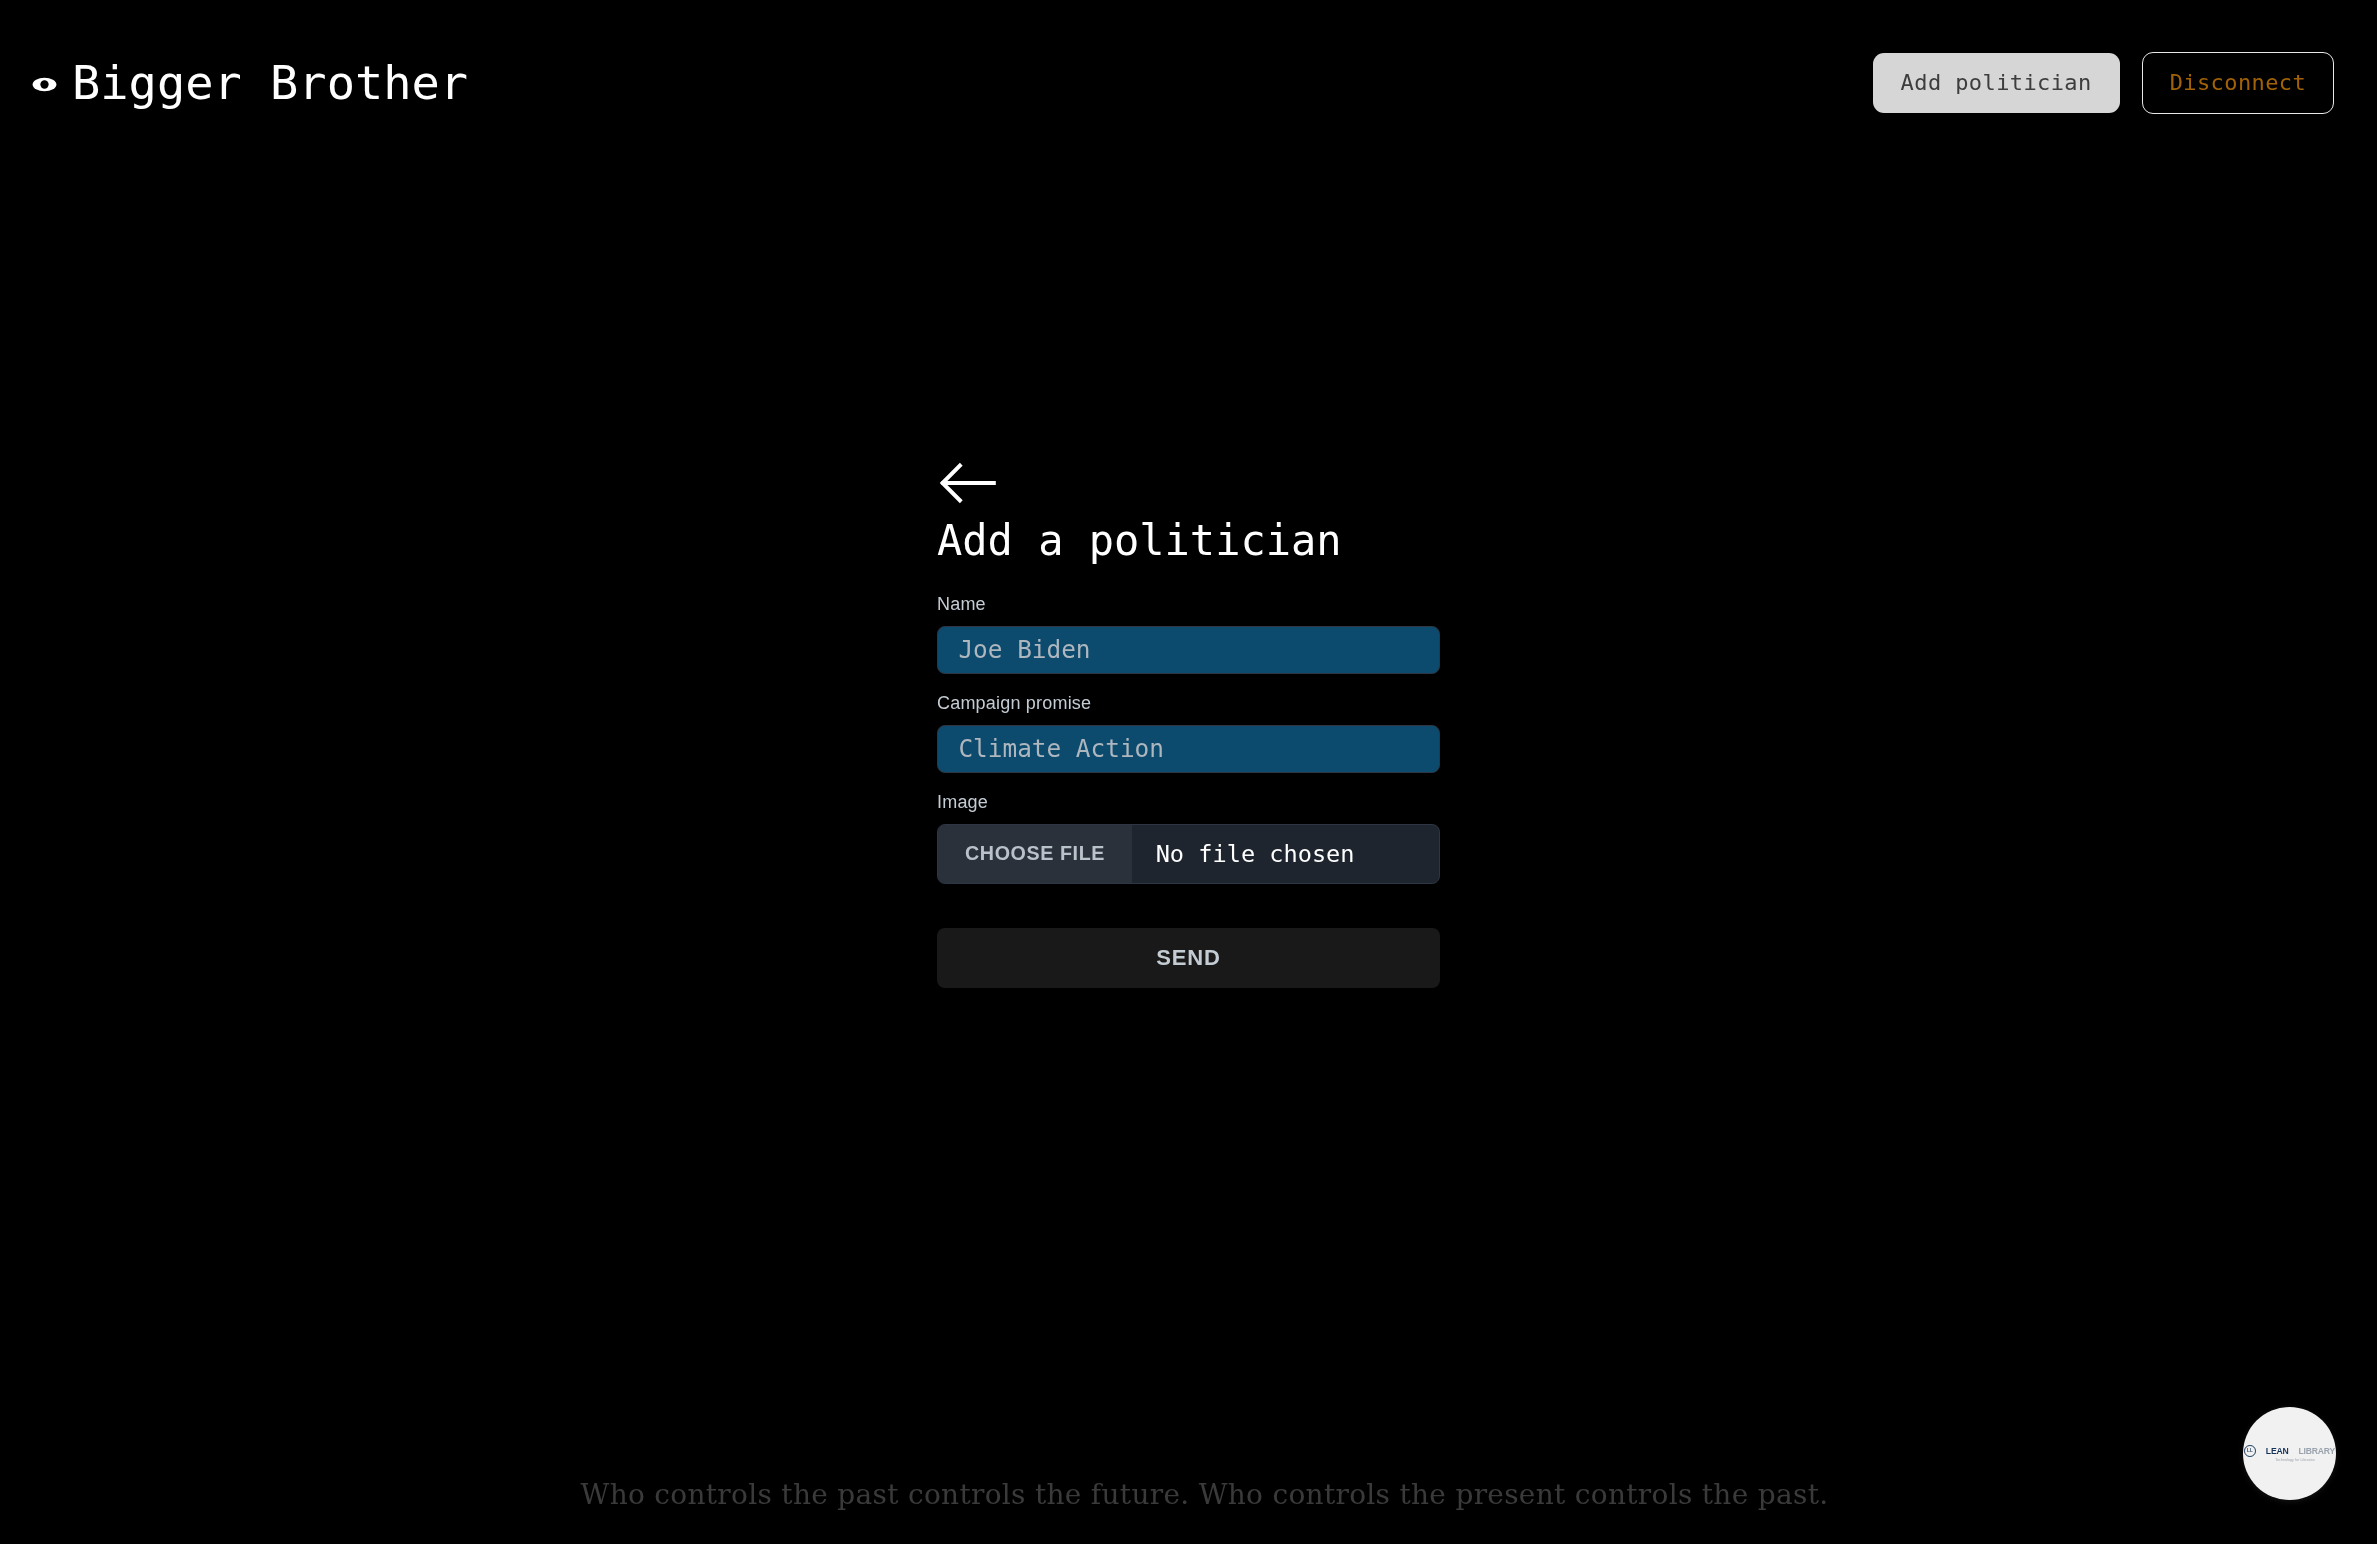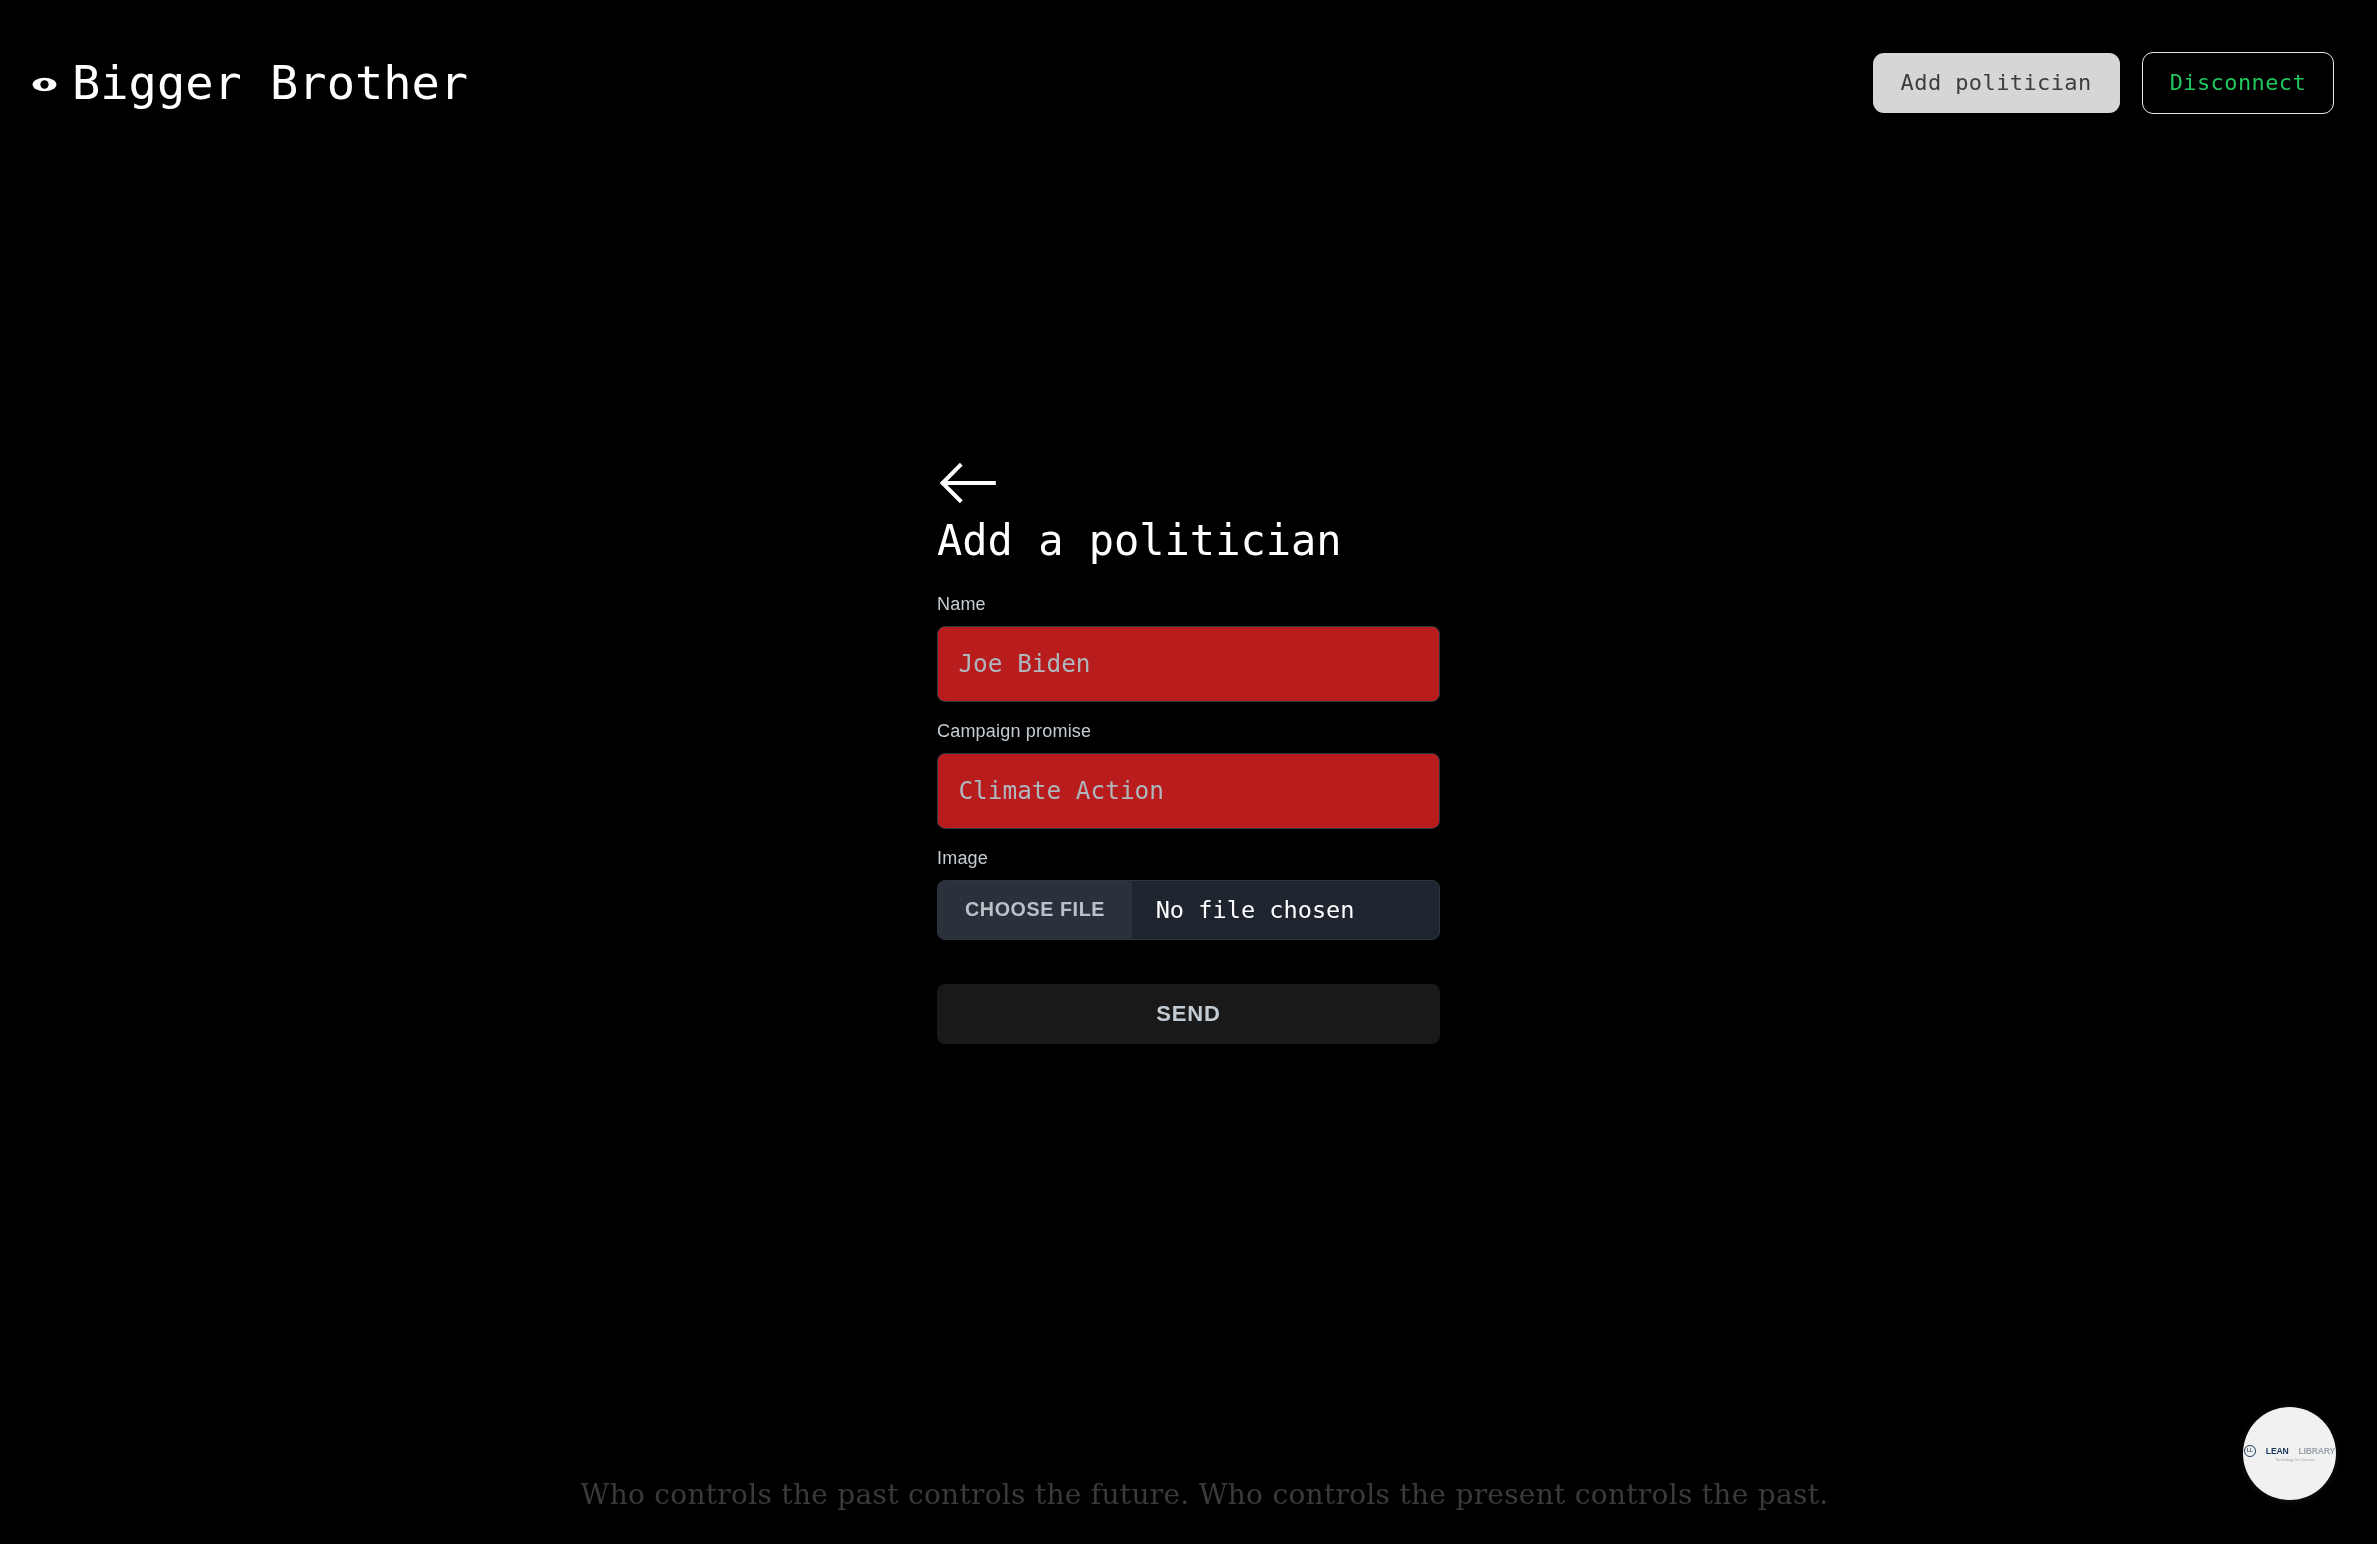--- a/index.html
+++ b/index.html
@@ -68,21 +68,21 @@
     font-size: 22px;
     letter-spacing: 0.4px;
     padding: 19px 28px;
     line-height: 1;
     cursor: pointer;
     white-space: nowrap;
   }
 
   .btn-disconnect {
     background: #000000;
-    color: #22c55e;
+    color: #a16207;
     border: 1.6px solid #e8e8e8;
     border-radius: 11px;
     font-family: "DejaVu Sans Mono", monospace;
     font-size: 22px;
     letter-spacing: 0.4px;
     padding: 19px 27px;
     line-height: 1;
     cursor: pointer;
     white-space: nowrap;
   }
@@ -119,22 +119,22 @@
     display: block;
     font-family: "Liberation Sans", sans-serif;
     font-size: 18px;
     color: #c4ccd4;
     margin-bottom: 11px;
     letter-spacing: 0.2px;
   }
 
   .text-input {
     width: 503px;
-    height: 76px;
-    background: #b91c1c;
+    height: 48px;
+    background: #0c4a6e;
     border: 0.8px solid #2d3642;
     border-radius: 7.9px;
     color: #aeb6be;
     font-family: "DejaVu Sans Mono", monospace;
     font-size: 24.4px;
     padding: 0 20.4px;
     outline: none;
     display: block;
   }
 

